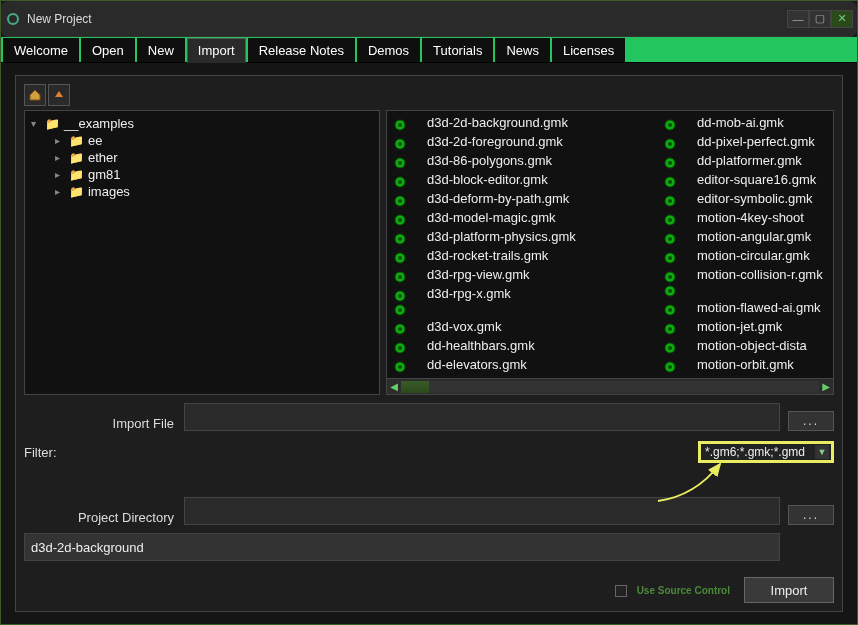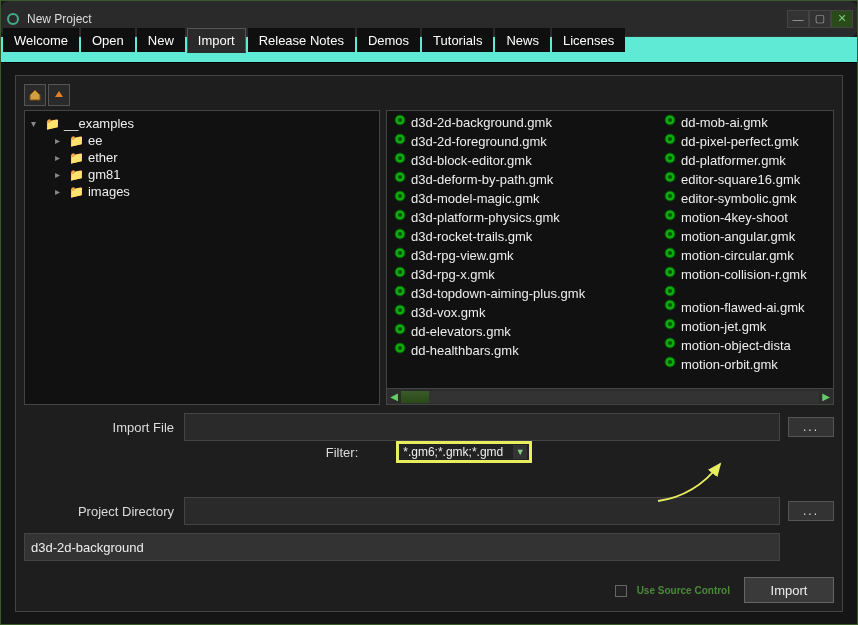--- a/index.html
+++ b/index.html
@@ -38,23 +38,23 @@
   .titlebar-controls { display: flex; gap: 0; }
   .titlebar-btn {
     width: 22px; height: 18px;
     background: #333; border: 1px solid #444;
     display: flex; align-items: center; justify-content: center;
     color: #aaa; font-size: 11px; cursor: pointer;
   }
   .titlebar-btn.close { background: #2a4a1a; color: #7c7; }
   .tabbar {
     height: 26px;
-    background: #5eead4;
+    background: #22c55e;
     display: flex;
-    align-items: flex-end;
+    align-items: center;
     padding: 10px 2px;
     border-bottom: 1px solid #000;
   }
   .tab {
     padding: 4px 10px;
     color: #fff;
     background: #0f0f0f;
     border: 1px solid transparent;
     border-bottom: none;
     cursor: pointer;
@@ -130,21 +130,21 @@
   .file-columns {
     display: flex;
     height: 100%;
   }
   .file-col {
     display: flex; flex-direction: column;
     width: 270px;
     flex-shrink: 0;
   }
   .file-item {
-    display: flex; align-items: flex-start; gap: 4px;
+    display: flex; align-items: flex-end; gap: 20px;
     padding: 0 2px;
     cursor: pointer;
     white-space: nowrap;
     overflow: hidden;
     font-size: 13px;
     color: #eee;
     line-height: 19px;
   }
   .file-icon {
     width: 14px; height: 14px; flex-shrink: 0;
@@ -162,42 +162,42 @@
     color: #6c6; font-size: 10px;
     display: flex; align-items: center; justify-content: center;
     cursor: pointer;
   }
   .hscroll-track { flex: 1; background: #333; height: 12px; position: relative; }
   .hscroll-thumb {
     position: absolute; left: 0; top: 0; height: 12px; width: 28px;
     background: linear-gradient(#3a5a2a,#2a4a1a);
   }
   .form-row {
-    display: flex; align-items: center; margin-top: 8px;
+    display: flex; align-items: flex-end; margin-top: 8px;
   }
   .form-label {
     width: 160px; text-align: right; padding-right: 10px; color: #ddd;
     font-size: 13px;
   }
   .form-input {
     flex: 1; height: 28px;
     background: #2a2a2a; border: 1px solid #444;
     color: #eee; padding: 12px 6px; font-size: 13px;
     font-family: inherit;
   }
   .form-input.light { background: #333; }
   .browse-btn {
     width: 46px; height: 20px; margin-left: 8px;
     background: #333; border: 1px solid #555; color: #ddd;
     cursor: pointer; font-size: 12px; letter-spacing: 2px;
     display: flex; align-items: center; justify-content: center;
   }
   .filter-row {
-    display: flex; align-items: center; justify-content: center;
-    margin-top: 0; margin-bottom: 26px; gap: 28px;
+    display: flex; align-items: center; justify-content: space-between;
+    margin-top: 10px; margin-bottom: 26px; gap: 28px;
   }
   .filter-label { color: #ddd; margin-right: 10px; font-size: 13px; }
   .filter-combo {
     width: 136px; height: 22px;
     border: 3px solid #e8ed60;
     background: #222; color: #eee;
     display: flex; align-items: center;
     padding: 0 2px 0 4px;
     position: relative;
     font-size: 12px;
@@ -328,20 +328,29 @@
                     </span>
                     <span>d3d-2d-foreground.gmk</span>
                   </div>
                   <div class="file-item">
                     <span class="file-icon">
                       <svg width="12" height="12" viewBox="0 0 12 12">
                         <circle cx="6" cy="6" r="5" fill="#1a1" stroke="#050"></circle>
                         <circle cx="6" cy="6" r="2" fill="#050"></circle>
                       </svg>
                     </span>
+                    <span>d3d-86-polygons.gmk</span>
+                  </div>
+                  <div class="file-item">
+                    <span class="file-icon">
+                      <svg width="12" height="12" viewBox="0 0 12 12">
+                        <circle cx="6" cy="6" r="5" fill="#1a1" stroke="#050"></circle>
+                        <circle cx="6" cy="6" r="2" fill="#050"></circle>
+                      </svg>
+                    </span>
                     <span>d3d-block-editor.gmk</span>
                   </div>
                   <div class="file-item">
                     <span class="file-icon">
                       <svg width="12" height="12" viewBox="0 0 12 12">
                         <circle cx="6" cy="6" r="5" fill="#1a1" stroke="#050"></circle>
                         <circle cx="6" cy="6" r="2" fill="#050"></circle>
                       </svg>
                     </span>
                     <span>d3d-deform-by-path.gmk</span>
@@ -391,48 +400,47 @@
                     </span>
                     <span>d3d-rpg-x.gmk</span>
                   </div>
                   <div class="file-item">
                     <span class="file-icon">
                       <svg width="12" height="12" viewBox="0 0 12 12">
                         <circle cx="6" cy="6" r="5" fill="#1a1" stroke="#050"></circle>
                         <circle cx="6" cy="6" r="2" fill="#050"></circle>
                       </svg>
                     </span>
-                    <span>d3d-topdown-aiming-plus.gmk</span>
                   </div>
                   <div class="file-item">
                     <span class="file-icon">
                       <svg width="12" height="12" viewBox="0 0 12 12">
                         <circle cx="6" cy="6" r="5" fill="#1a1" stroke="#050"></circle>
                         <circle cx="6" cy="6" r="2" fill="#050"></circle>
                       </svg>
                     </span>
                     <span>d3d-vox.gmk</span>
                   </div>
                   <div class="file-item">
                     <span class="file-icon">
                       <svg width="12" height="12" viewBox="0 0 12 12">
                         <circle cx="6" cy="6" r="5" fill="#1a1" stroke="#050"></circle>
                         <circle cx="6" cy="6" r="2" fill="#050"></circle>
                       </svg>
                     </span>
+                    <span>dd-healthbars.gmk</span>
+                  </div>
+                  <div class="file-item">
+                    <span class="file-icon">
+                      <svg width="12" height="12" viewBox="0 0 12 12">
+                        <circle cx="6" cy="6" r="5" fill="#1a1" stroke="#050"></circle>
+                        <circle cx="6" cy="6" r="2" fill="#050"></circle>
+                      </svg>
+                    </span>
                     <span>dd-elevators.gmk</span>
-                  </div>
-                  <div class="file-item">
-                    <span class="file-icon">
-                      <svg width="12" height="12" viewBox="0 0 12 12">
-                        <circle cx="6" cy="6" r="5" fill="#1a1" stroke="#050"></circle>
-                        <circle cx="6" cy="6" r="2" fill="#050"></circle>
-                      </svg>
-                    </span>
-                    <span>dd-healthbars.gmk</span>
                   </div>
                 </div>
               <div class="file-col" id="file-col-2">
                   <div class="file-item">
                     <span class="file-icon">
                       <svg width="12" height="12" viewBox="0 0 12 12">
                         <circle cx="6" cy="6" r="5" fill="#1a1" stroke="#050"></circle>
                         <circle cx="6" cy="6" r="2" fill="#050"></circle>
                       </svg>
                     </span>

